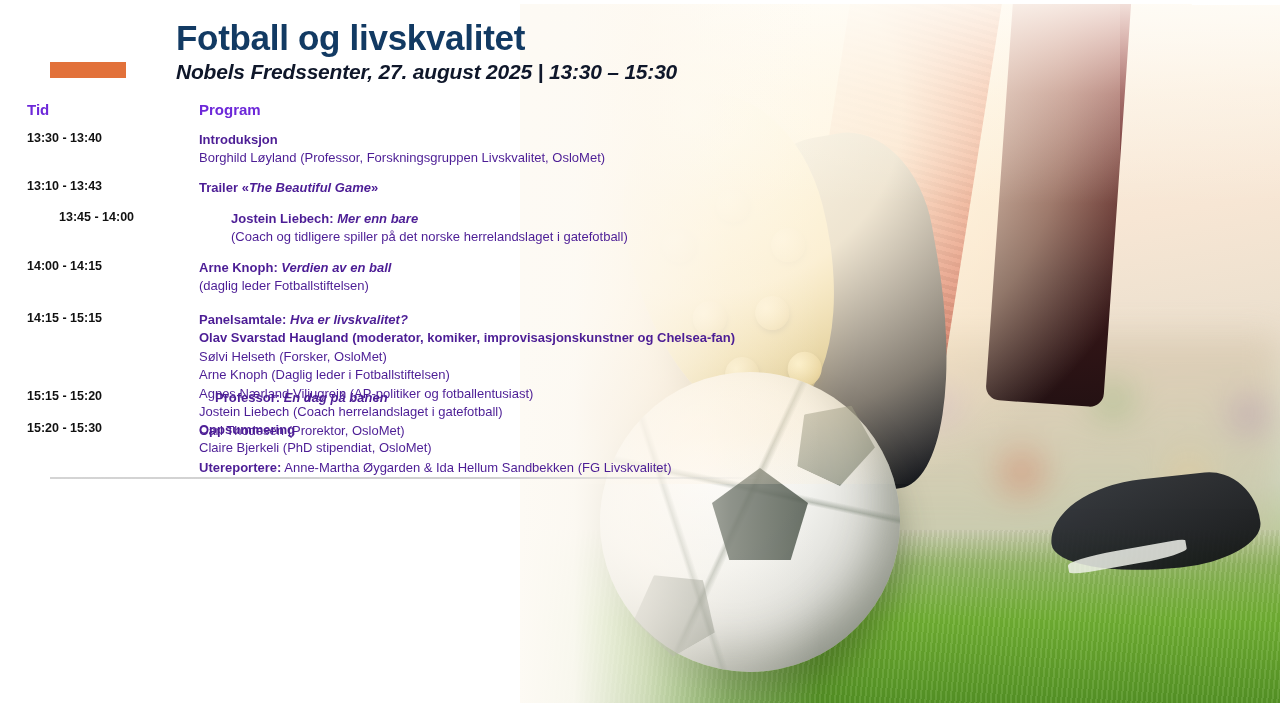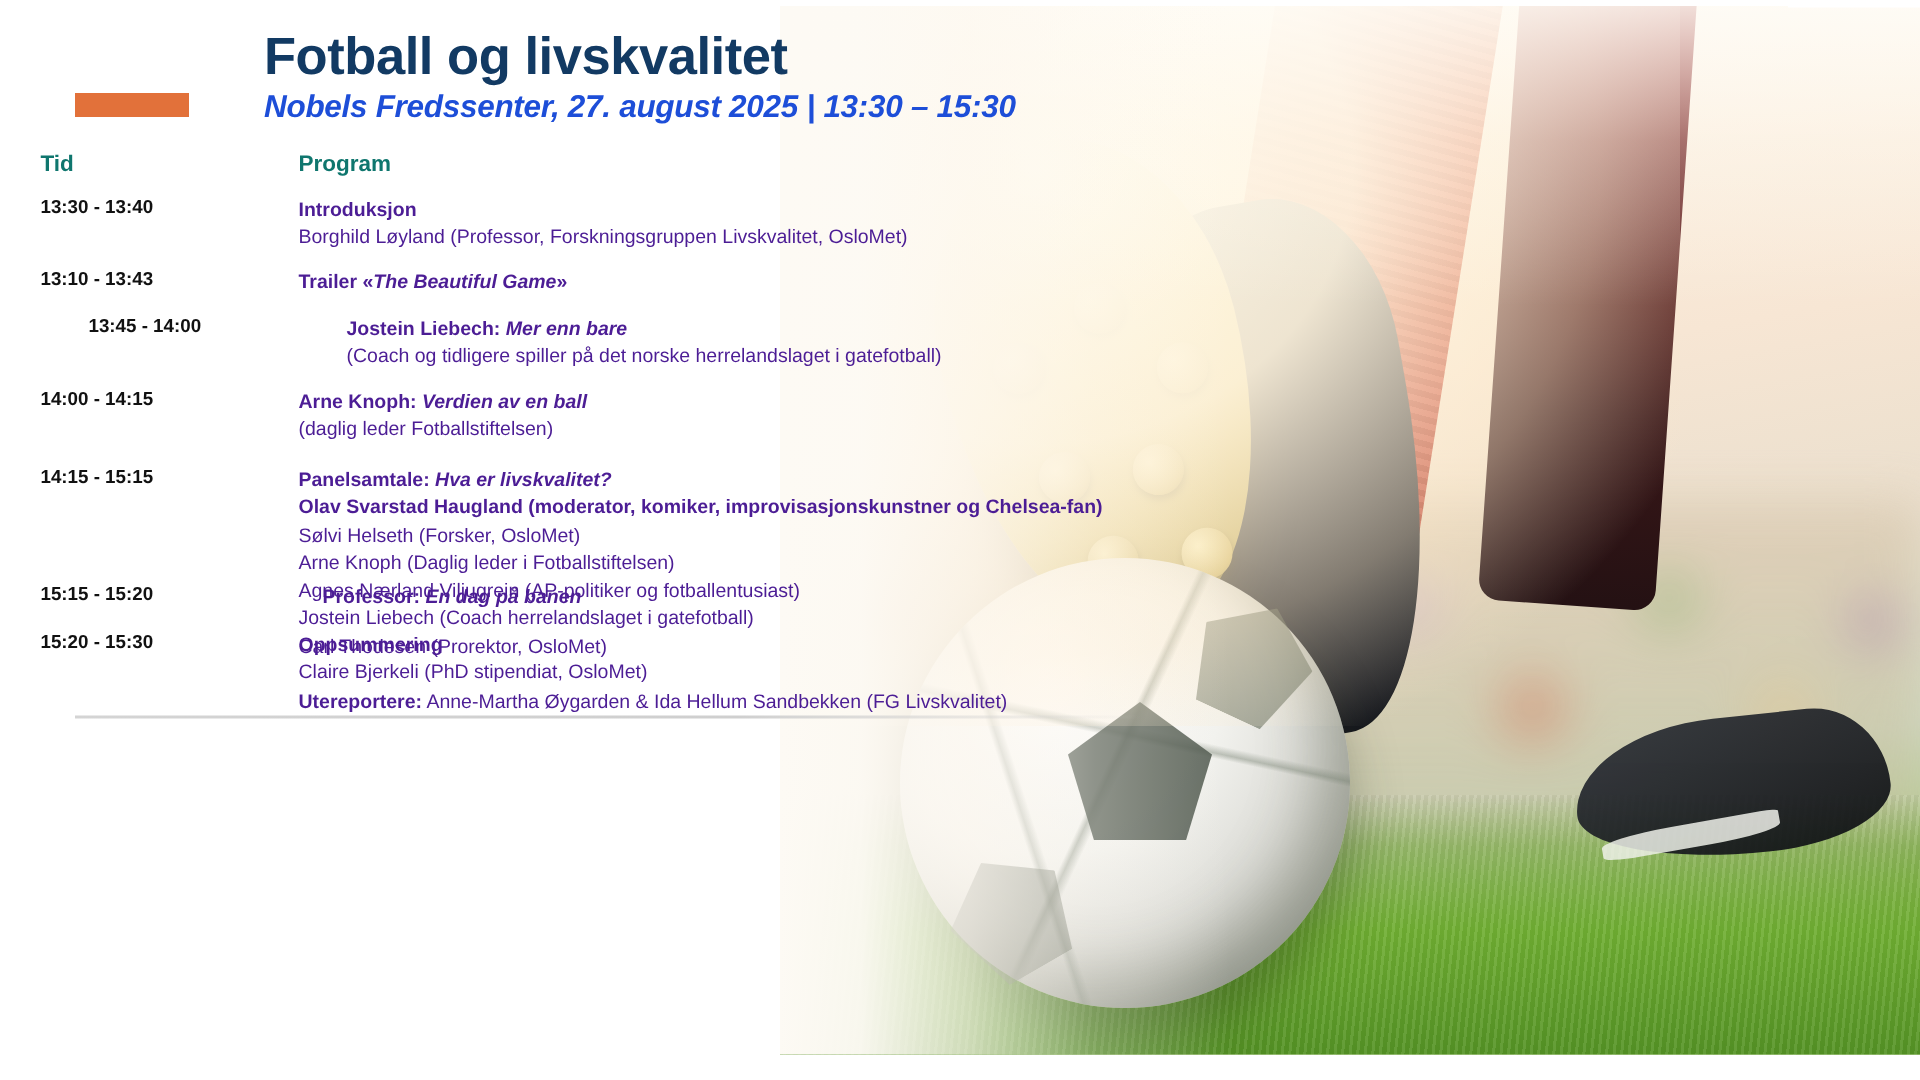--- a/index.html
+++ b/index.html
@@ -257,31 +257,31 @@
     white-space: nowrap;
   }
 
   .subtitle {
     position: absolute;
     left: 176px;
     top: 60px;
     font-size: 21px;
     font-weight: bold;
     font-style: italic;
-    color: #1d4ed8;
+    color: #0f172a;
     letter-spacing: -0.2px;
     white-space: nowrap;
   }
 
   .col-head {
     position: absolute;
     top: 101px;
     font-size: 15px;
     font-weight: bold;
-    color: #0f766e;
+    color: #6d28d9;
   }
   .col-head.tid { left: 27px; }
   .col-head.program { left: 199px; }
 
   
   .rows {
     position: absolute;
     left: 0;
     top: 131px;
     width: 820px;

